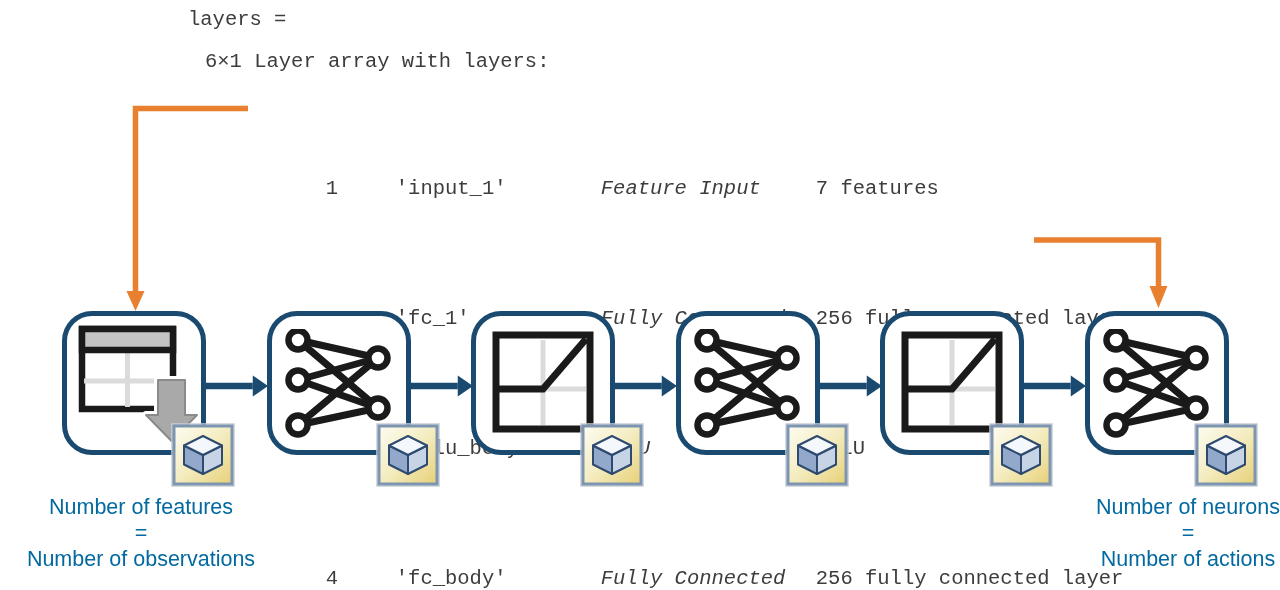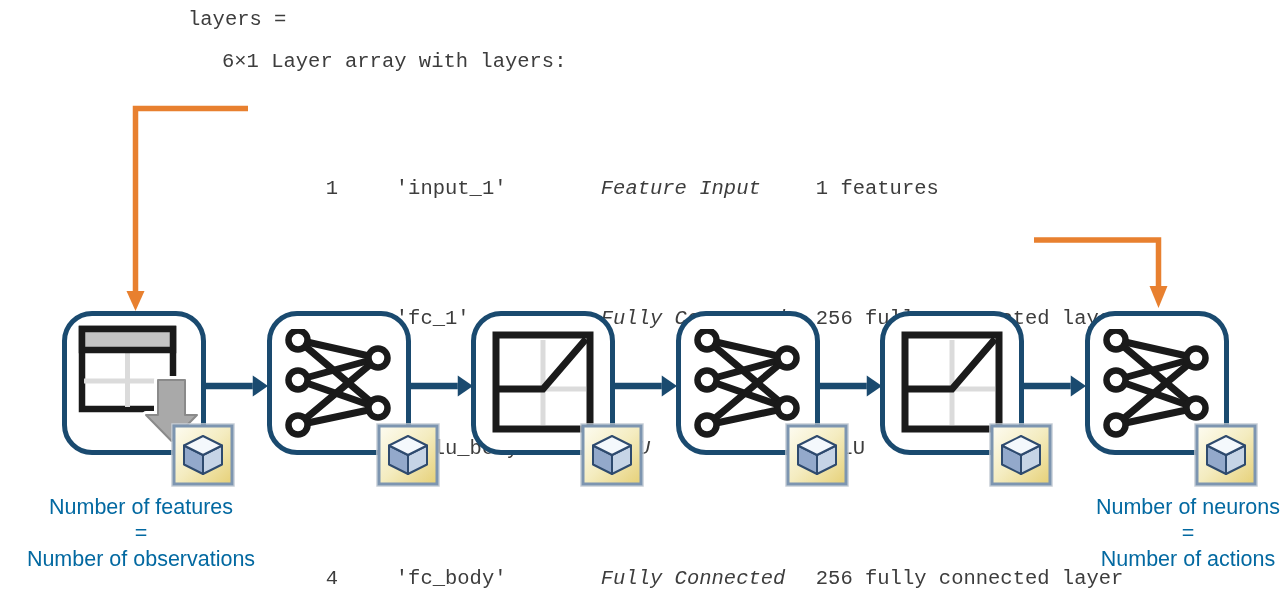--- a/index.html
+++ b/index.html
@@ -9,21 +9,21 @@
     --cube-right:#C6D4E6; --cube-top:#F4F8FC;
   }
   html,body{margin:0;padding:0;background:#fff;}
   .canvas{position:relative;width:1280px;height:590px;background:#fff;overflow:hidden;
           font-family:"Liberation Sans",sans-serif;}
 
   
   .mono{position:absolute;font-family:"Liberation Mono","DejaVu Sans Mono",monospace;
         font-size:20.5px;color:var(--mono-ink);white-space:pre;}
   .line1{left:188px;top:8px;}
-  .line2{left:222px;top:50px;}
+  .line2{left:205px;top:50px;}
   .rows{left:252px;top:98px;line-height:26px;}
   .row span{display:inline-block;vertical-align:top;}
   .c-num{width:58px;}
   .c-name{width:205px;margin-left:12px;}
   .c-type{width:215px;font-style:italic;}
 
   
   .lbox{position:absolute;top:311px;width:144px;height:144px;box-sizing:border-box;
         border:5px solid var(--blue);border-radius:30px;background:#fff;}
   .b1{left:62px}.b2{left:267px}.b3{left:471px}.b4{left:676px}.b5{left:880px}.b6{left:1085px}
@@ -122,21 +122,21 @@
         <polygon class="conn-part" points="47,1.5 62,12 47,22.5"></polygon>
       </symbol>
     </defs>
   </svg>
 
   <div class="mono line1">layers =</div>
   <div class="mono line2">6×1 Layer array with layers:</div>
 
   <div class="mono rows">
     <div class="row">
-      <span class="c-num">1</span><span class="c-name">'input_1'</span><span class="c-type">Feature Input</span><span class="c-desc">1 features</span>
+      <span class="c-num">1</span><span class="c-name">'input_1'</span><span class="c-type">Feature Input</span><span class="c-desc">7 features</span>
     </div>
     <div class="row">
       <span class="c-num">2</span><span class="c-name">'fc_1'</span><span class="c-type">Fully Connected</span><span class="c-desc">256 fully connected layer</span>
     </div>
     <div class="row">
       <span class="c-num">3</span><span class="c-name">'relu_body'</span><span class="c-type">ReLU</span><span class="c-desc">ReLU</span>
     </div>
     <div class="row">
       <span class="c-num">4</span><span class="c-name">'fc_body'</span><span class="c-type">Fully Connected</span><span class="c-desc">256 fully connected layer</span>
     </div>

